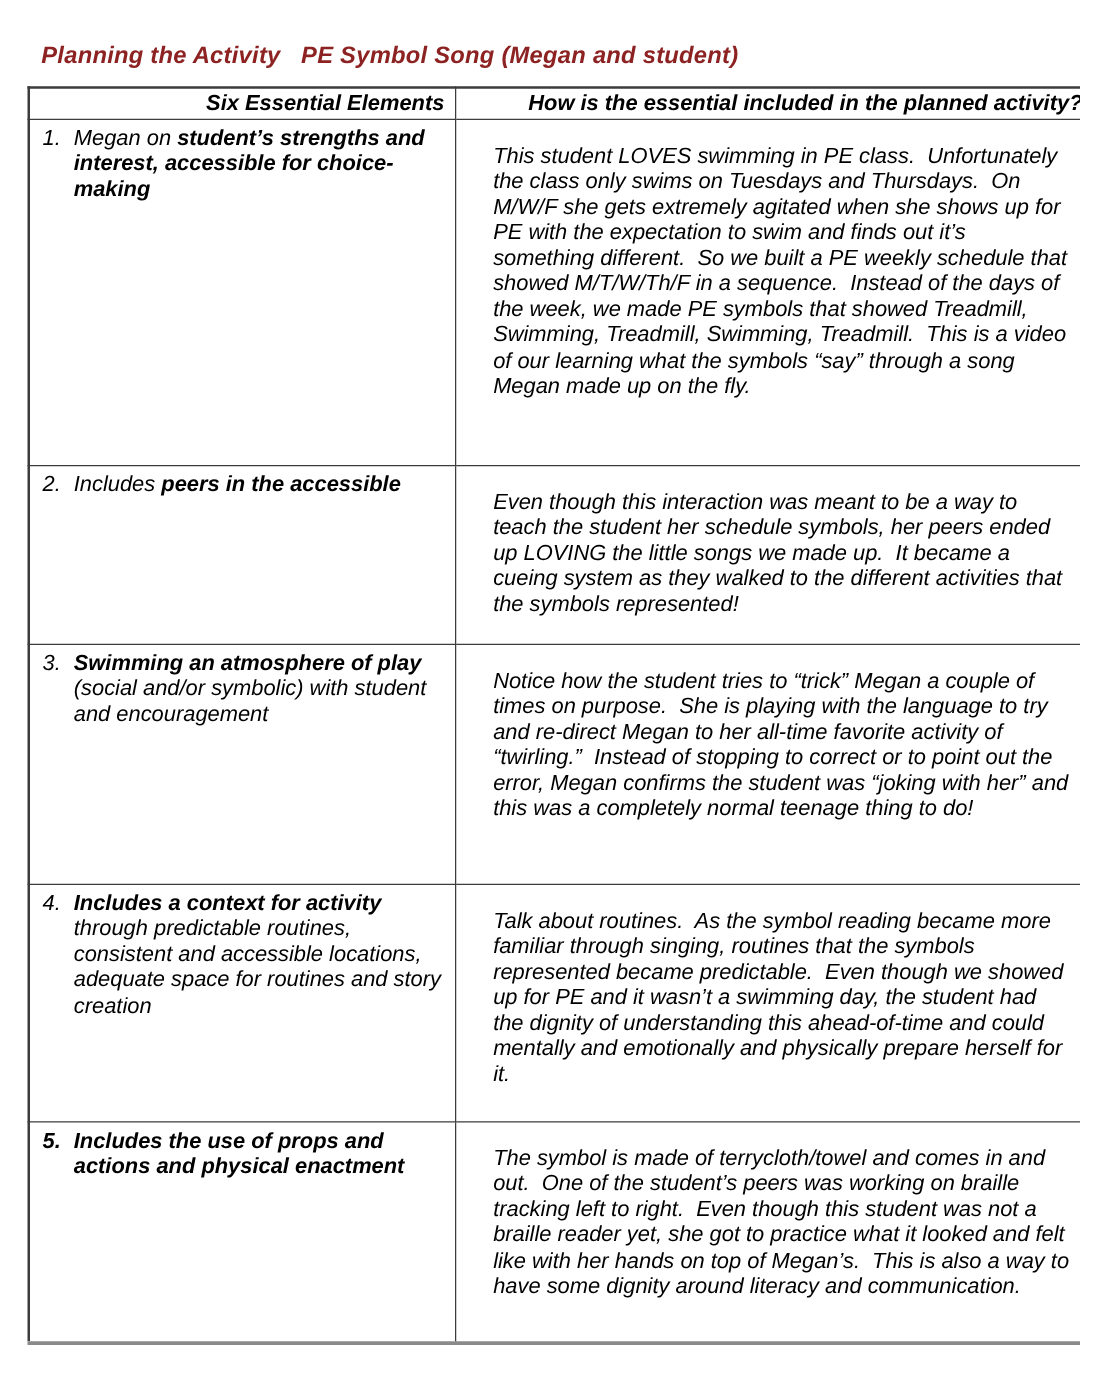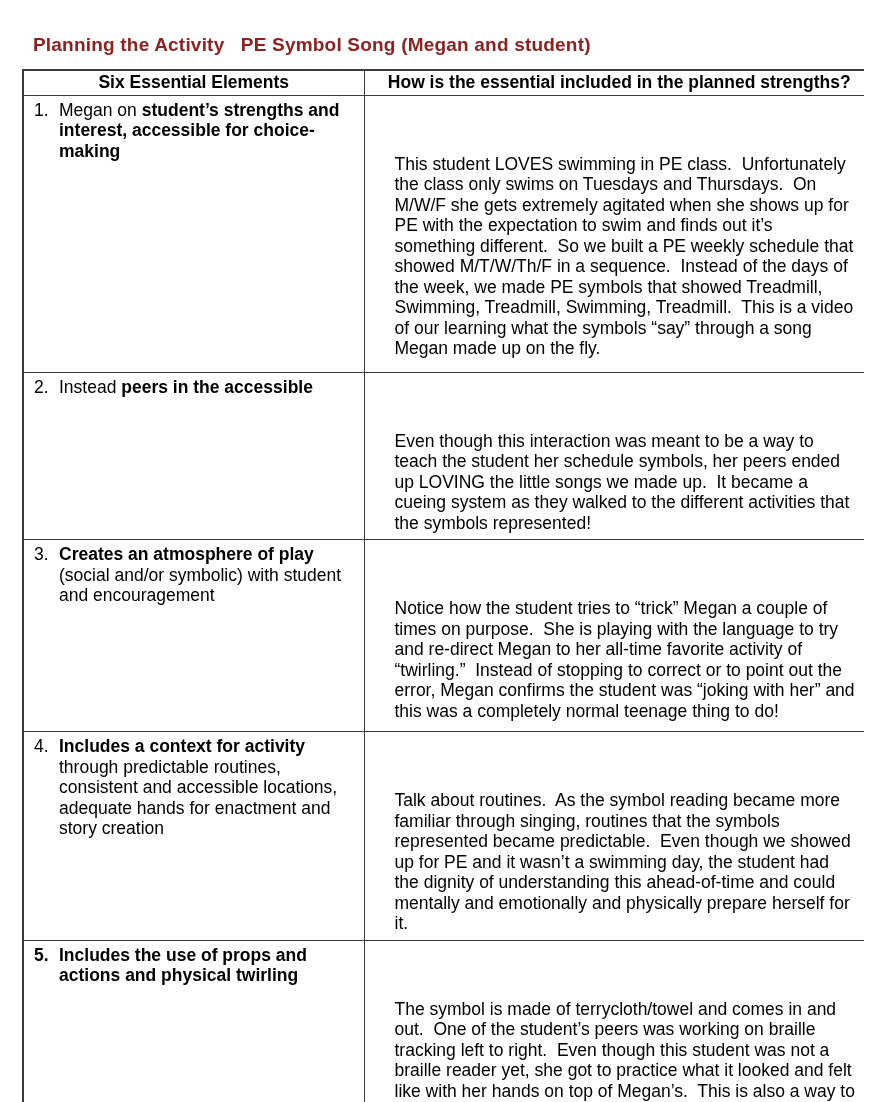--- a/index.html
+++ b/index.html
@@ -15,20 +15,21 @@
     font-family: "Liberation Sans", "DejaVu Sans", sans-serif;
     color: var(--text-color);
   }
   .page {
     position: relative;
     width: 864px;
     height: 1102px;
     background: var(--page-bg);
     padding: 34px 36px 0 22px;
     overflow: hidden;
+    font-style: italic;
   }
   .title {
     font-size: 19px;
     font-weight: bold;
     color: var(--title-color);
     margin: 0 0 13px 11px;
     white-space: pre;
     letter-spacing: 0.2px;
   }
   table.grid {
@@ -40,112 +41,112 @@
   }
   col.c1 { width: 341px; }
   col.c2 { width: 511px; }
   th, td {
     border: 1px solid var(--border-color);
     vertical-align: top;
     font-size: 17.5px;
     line-height: 20.5px;
   }
   th {
-    text-align: center;
+    text-align: right;
     font-weight: bold;
     padding: 1px 8px 2px 8px;
     height: 23px;
   }
   td.left  { padding: 4px 6px 4px 10px; }
   td.right { padding: 18px 18px 6px 30px; }
   tr.r1 { height: 277px; }
   tr.r2 { height: 143px; }
   tr.r3 { height: 192px; }
   tr.r4 { height: 190px; }
   tr.r5 { height: 177px; }
   .item { display: flex; }
   .num  { flex: 0 0 25px; }
   .num.bold { font-weight: bold; }
   .txt  { flex: 1 1 auto; }
   .txt b { font-weight: bold; }
-  p.desc { white-space: pre-wrap; margin-top: 40px; }
+  p.desc { white-space: pre-wrap; }
 </style>
 </head>
 <body>
 
 <div class="page">
 
   <h1 class="title">Planning the Activity   PE Symbol Song (Megan and student)</h1>
 
   <table class="grid">
     <colgroup>
         <col class="c1">
         <col class="c2">
       </colgroup>
     <thead>
       <tr>
         <th>Six Essential Elements</th>
-        <th>How is the essential included in the planned strengths?</th>
+        <th>How is the essential included in the planned activity?</th>
       </tr>
     </thead>
     <tbody>
 
       <tr class="r1">
         <td class="left">
           <div class="item">
             <span class="num">1.</span>
             <span class="txt"><span>Megan on </span><b>student’s strengths and interest, accessible for choice-making</b><span></span></span>
           </div>
         </td>
         <td class="right">
           <p class="desc">This student LOVES swimming in PE class.  Unfortunately the class only swims on Tuesdays and Thursdays.  On M/W/F she gets extremely agitated when she shows up for PE with the expectation to swim and finds out it’s something different.  So we built a PE weekly schedule that showed M/T/W/Th/F in a sequence.  Instead of the days of the week, we made PE symbols that showed Treadmill, Swimming, Treadmill, Swimming, Treadmill.  This is a video of our learning what the symbols “say” through a song  Megan made up on the fly.</p>
         </td>
       </tr>
 
       <tr class="r2">
         <td class="left">
           <div class="item">
             <span class="num">2.</span>
-            <span class="txt"><span>Instead </span><b>peers in the accessible</b><span></span></span>
+            <span class="txt"><span>Includes </span><b>peers in the accessible</b><span></span></span>
           </div>
         </td>
         <td class="right">
           <p class="desc">Even though this interaction was meant to be a way to teach the student her schedule symbols, her peers ended up LOVING the little songs we made up.  It became a cueing system as they walked to the different activities that the symbols represented!</p>
         </td>
       </tr>
 
       <tr class="r3">
         <td class="left">
           <div class="item">
             <span class="num">3.</span>
-            <span class="txt"><b>Creates an atmosphere of play</b><span> (social and/or symbolic) with student and encouragement</span></span>
+            <span class="txt"><b>Swimming an atmosphere of play</b><span> (social and/or symbolic) with student and encouragement</span></span>
           </div>
         </td>
         <td class="right">
           <p class="desc">Notice how the student tries to “trick” Megan a couple of times on purpose.  She is playing with the language to try and re-direct Megan to her all-time favorite activity of “twirling.”  Instead of stopping to correct or to point out the error, Megan confirms the student was “joking with her” and this was a completely normal teenage thing to do!</p>
         </td>
       </tr>
 
       <tr class="r4">
         <td class="left">
           <div class="item">
             <span class="num">4.</span>
-            <span class="txt"><b>Includes a context for activity</b><span> through predictable routines, consistent and accessible locations, adequate hands for enactment and story creation</span></span>
+            <span class="txt"><b>Includes a context for activity</b><span> through predictable routines, consistent and accessible locations, adequate space for routines and story creation</span></span>
           </div>
         </td>
         <td class="right">
           <p class="desc">Talk about routines.  As the symbol reading became more familiar through singing, routines that the symbols represented became predictable.  Even though we showed up for PE and it wasn’t a swimming day, the student had the dignity of understanding this ahead-of-time and could mentally and emotionally and physically prepare herself for it.</p>
         </td>
       </tr>
 
       <tr class="r5">
         <td class="left">
           <div class="item">
             <span class="num bold">5.</span>
-            <span class="txt"><b>Includes the use of props and actions and physical twirling</b></span>
+            <span class="txt"><b>Includes the use of props and actions and physical enactment</b></span>
           </div>
         </td>
         <td class="right">
           <p class="desc">The symbol is made of terrycloth/towel and comes in and out.  One of the student’s peers was working on braille tracking left to right.  Even though this student was not a braille reader yet, she got to practice what it looked and felt like with her hands on top of Megan’s.  This is also a way to have some dignity around literacy and communication.</p>
         </td>
       </tr>
 
     </tbody>
   </table>
 </div>

